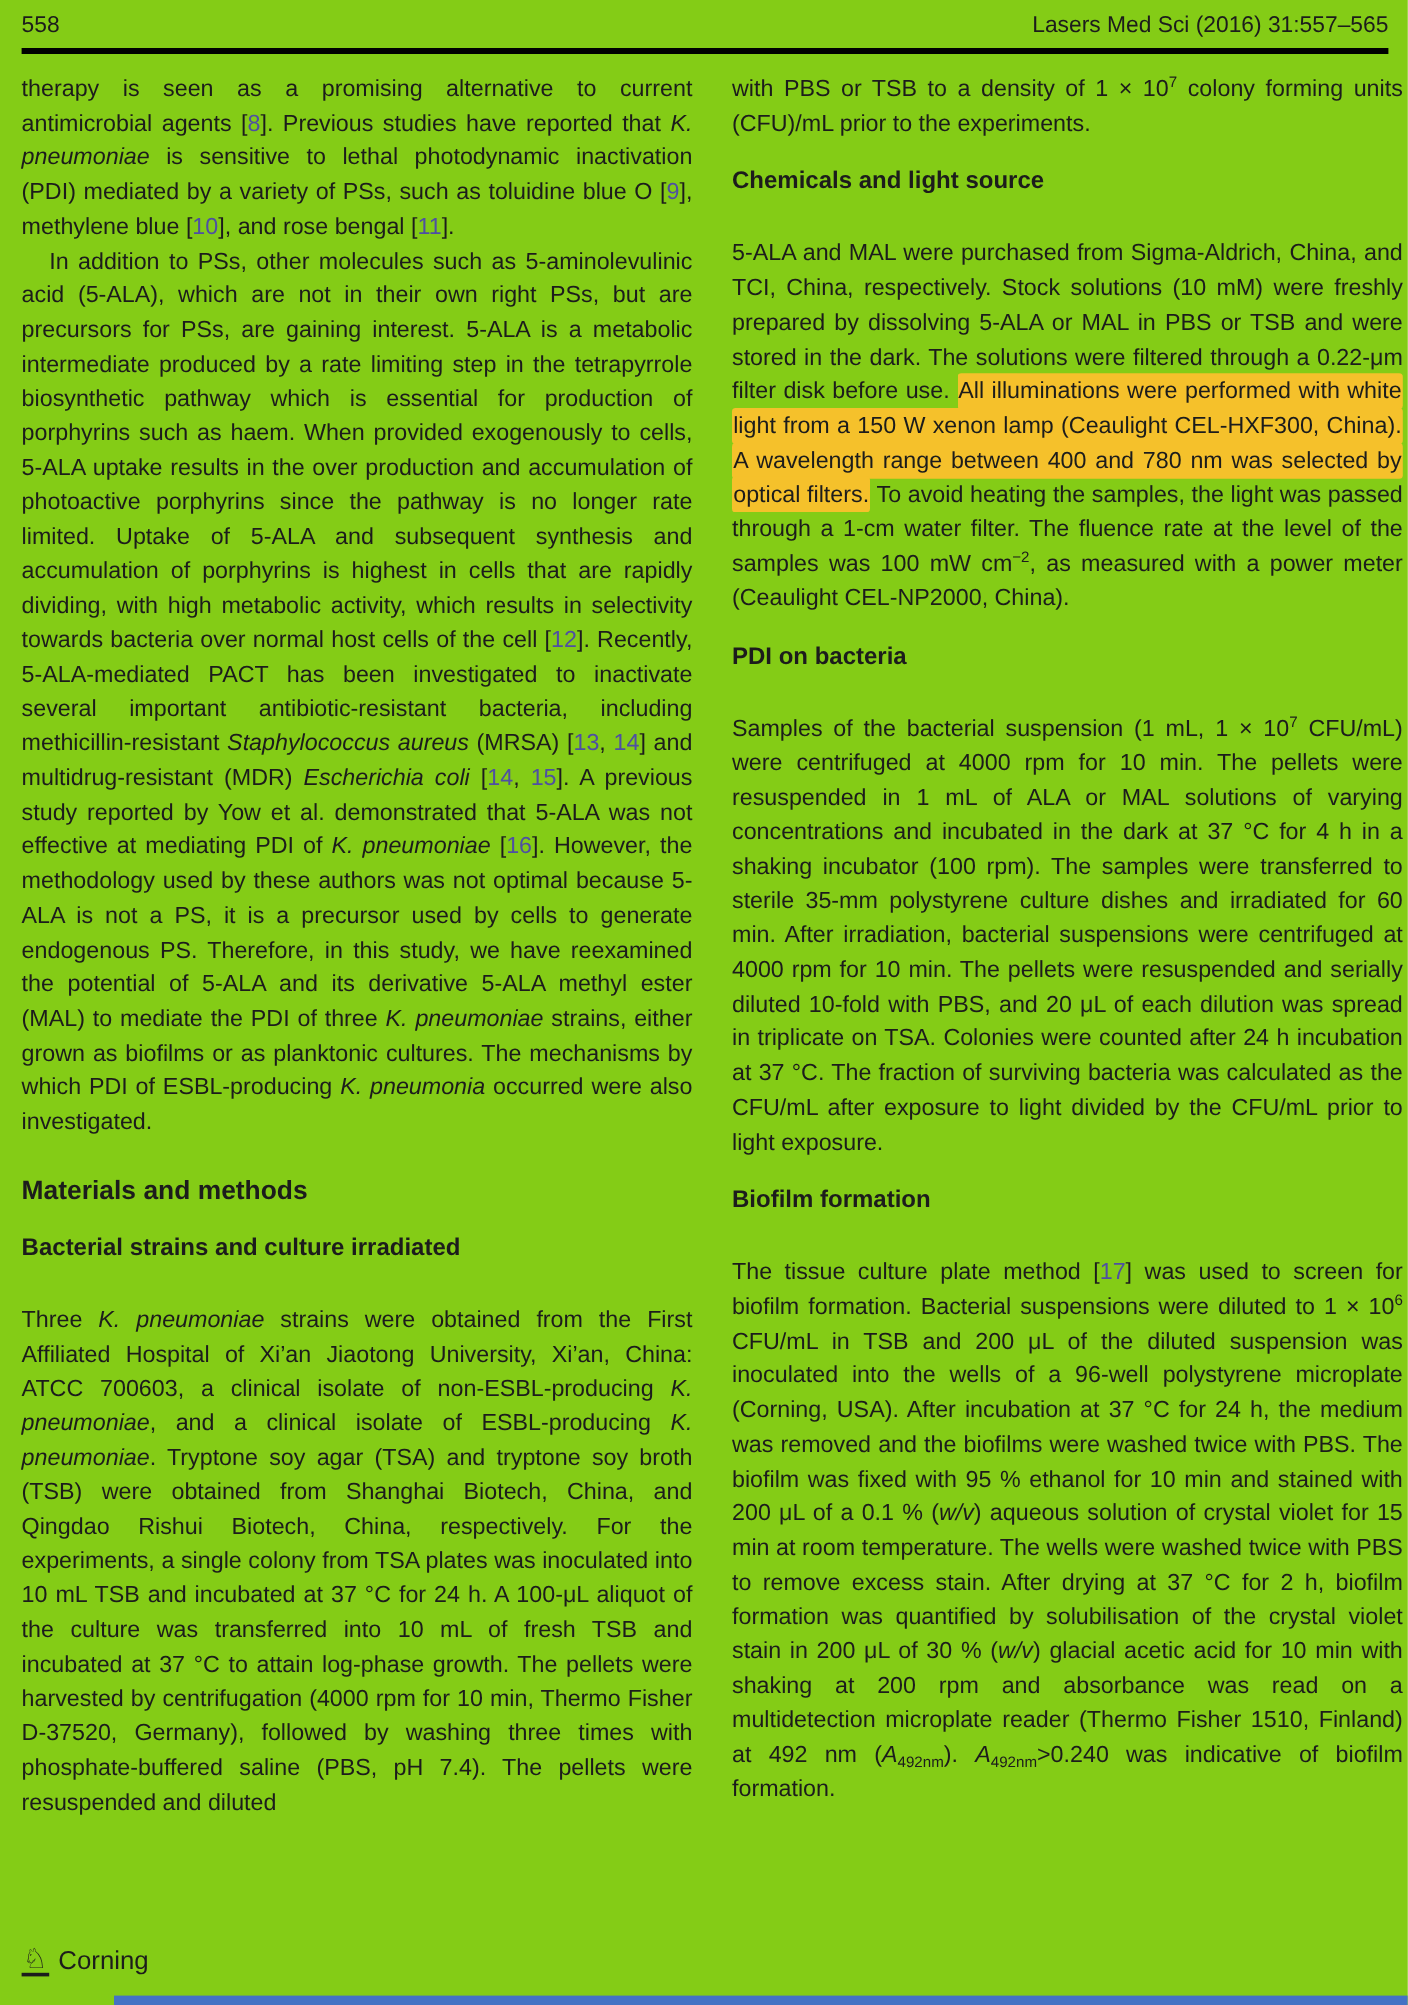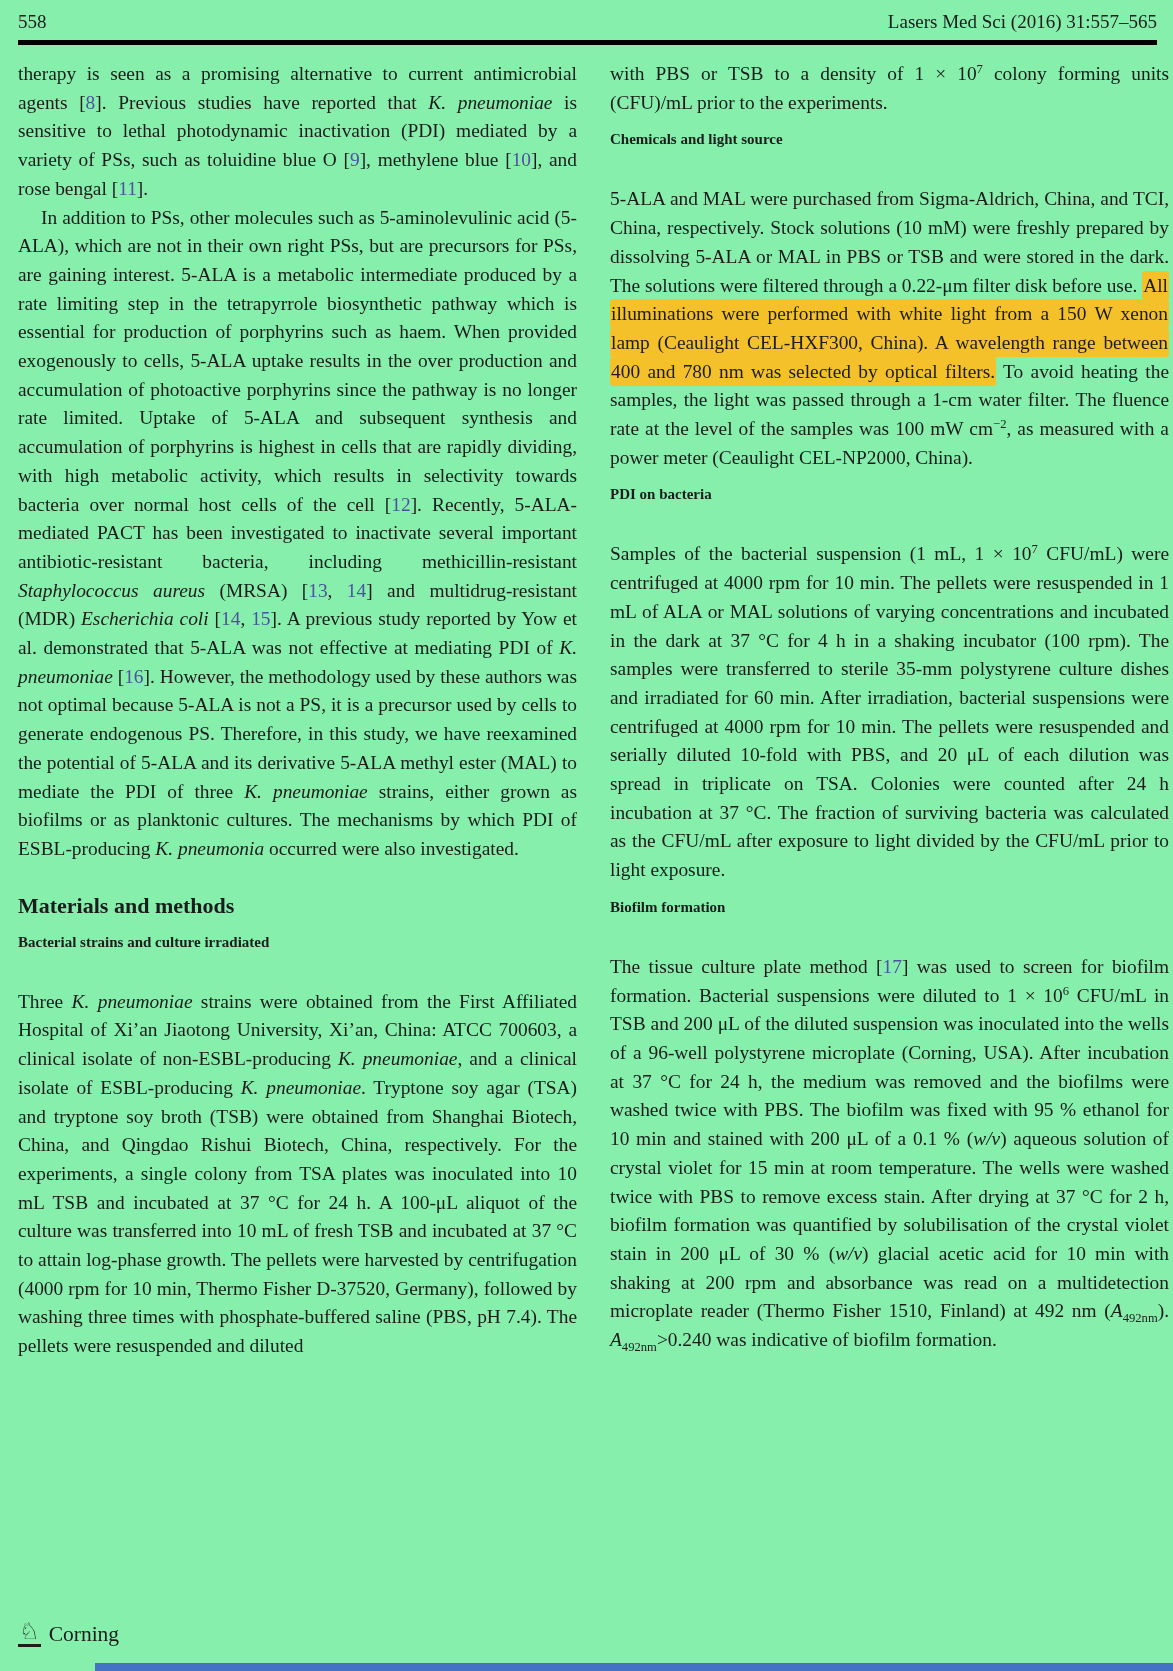--- a/index.html
+++ b/index.html
@@ -1,28 +1,28 @@
 <!DOCTYPE html>
 <html lang="en"><head>
 <meta charset="utf-8">
 <style>
   html,body{margin:0;padding:0;}
   body{width:1173px;height:1671px;background:#ffffff;overflow:hidden;}
-  .page{position:relative;width:1173px;height:1671px;font-family:Liberation Serif, serif;color:#1c1c1c;background:#86efac;}
+  .page{position:relative;width:1173px;height:1671px;font-family:Liberation Sans, sans-serif;color:#1c1c1c;background:#84cc16;}
 
   .hdr{position:absolute;left:18px;right:16px;top:11px;display:flex;justify-content:space-between;align-items:baseline;font-size:19px;}
   .hdr-rule{position:absolute;left:18px;right:16px;top:40px;height:4.5px;background:#000000;}
 
   .cols{position:absolute;left:18px;right:4px;top:60px;display:flex;gap:33px;}
   .col{flex:1;font-size:19.4px;line-height:28.7px;text-align:justify;hyphens:auto;}
   .col p{margin:0;}
   p.indent{text-indent:23px;}
 
   h1.sec{font-size:22px;line-height:29px;font-weight:bold;margin:27px 0 0 0;text-align:left;}
-  h2.sub{font-size:15px;line-height:29px;font-weight:bold;margin:8px 0 31px 0;text-align:left;}
+  h2.sub{font-size:20px;line-height:29px;font-weight:bold;margin:20px 0 31px 0;text-align:left;}
 
   .seg-n{}
   .seg-i{font-style:italic;}
   .seg-c{color:#4F4FA3;}
   .seg-h{background:#F5C12B;border-radius:3px;padding:4px 1px;-webkit-box-decoration-break:clone;box-decoration-break:clone;}
   .seg-s{vertical-align:super;font-size:0.65em;line-height:0;}
   .seg-sub{vertical-align:sub;font-size:0.65em;line-height:0;}
 
   .ftr{position:absolute;left:18px;top:1621px;display:flex;align-items:flex-end;gap:8px;font-size:21.5px;color:#1c1c1c;}
   .spr-mark{display:inline-block;font-size:23px;line-height:22px;border-bottom:3px solid #1c1c1c;padding:0 1px 1px 1px;}

